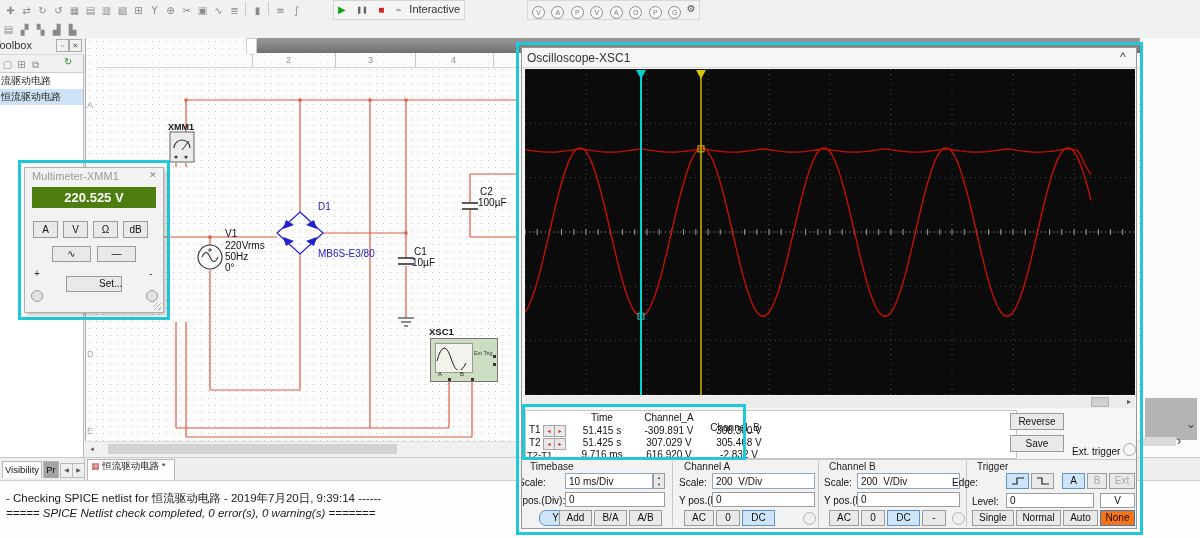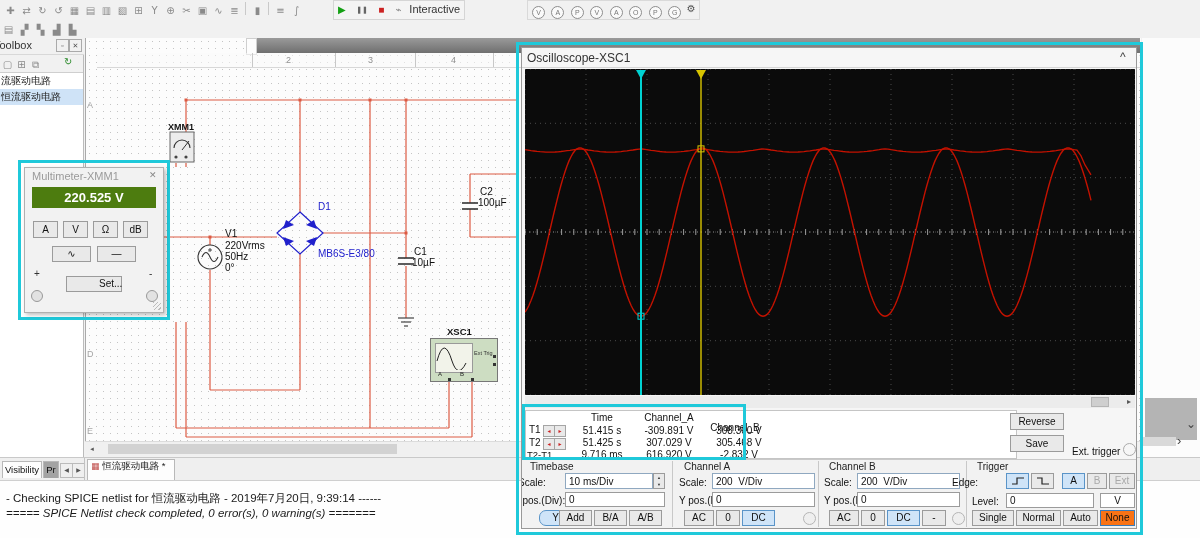--- a/index.html
+++ b/index.html
@@ -177,21 +177,21 @@
   <div class="abs clabel" style="left:225px;top:228px;">V1</div>
   <div class="abs clabel" style="left:225px;top:240px;">220Vrms</div>
   <div class="abs clabel" style="left:225px;top:251px;">50Hz</div>
   <div class="abs clabel" style="left:225px;top:262px;">0°</div>
   <div class="abs blabel" style="left:318px;top:201px;">D1</div>
   <div class="abs blabel" style="left:318px;top:248px;">MB6S-E3/80</div>
   <div class="abs clabel" style="left:414px;top:246px;">C1</div>
   <div class="abs clabel" style="left:412px;top:257px;">10µF</div>
   <div class="abs clabel" style="left:480px;top:186px;">C2</div>
   <div class="abs clabel" style="left:478px;top:197px;">100µF</div>
-  <div class="abs clabel" style="left:447px;top:326px;font-weight:bold;font-size:9.5px;">XSC1</div>
+  <div class="abs clabel" style="left:429px;top:326px;font-weight:bold;font-size:9.5px;">XSC1</div>
 
   <div class="abs" style="left:430px;top:338px;width:68px;height:44px;background:#cdddc2;border:1px solid #777;box-sizing:border-box;">
     <div class="abs" style="left:4px;top:4px;width:36px;height:28px;background:#f2f3ea;border:1px solid #999;">
       <svg width="34" height="26" viewBox="0 0 34 26">
           <path d="M1,17 q7,-26 15,0 q6,18 14,2" stroke="#222" fill="none" stroke-width="1"></path>
         </svg>
     </div>
     <div class="abs" style="left:43px;top:11px;font-size:5.5px;color:#333;">Ext Trig</div>
     <div class="abs" style="left:7px;top:32px;font-size:6px;color:#222;">A</div>
     <div class="abs" style="left:29px;top:32px;font-size:6px;color:#222;">B</div>

